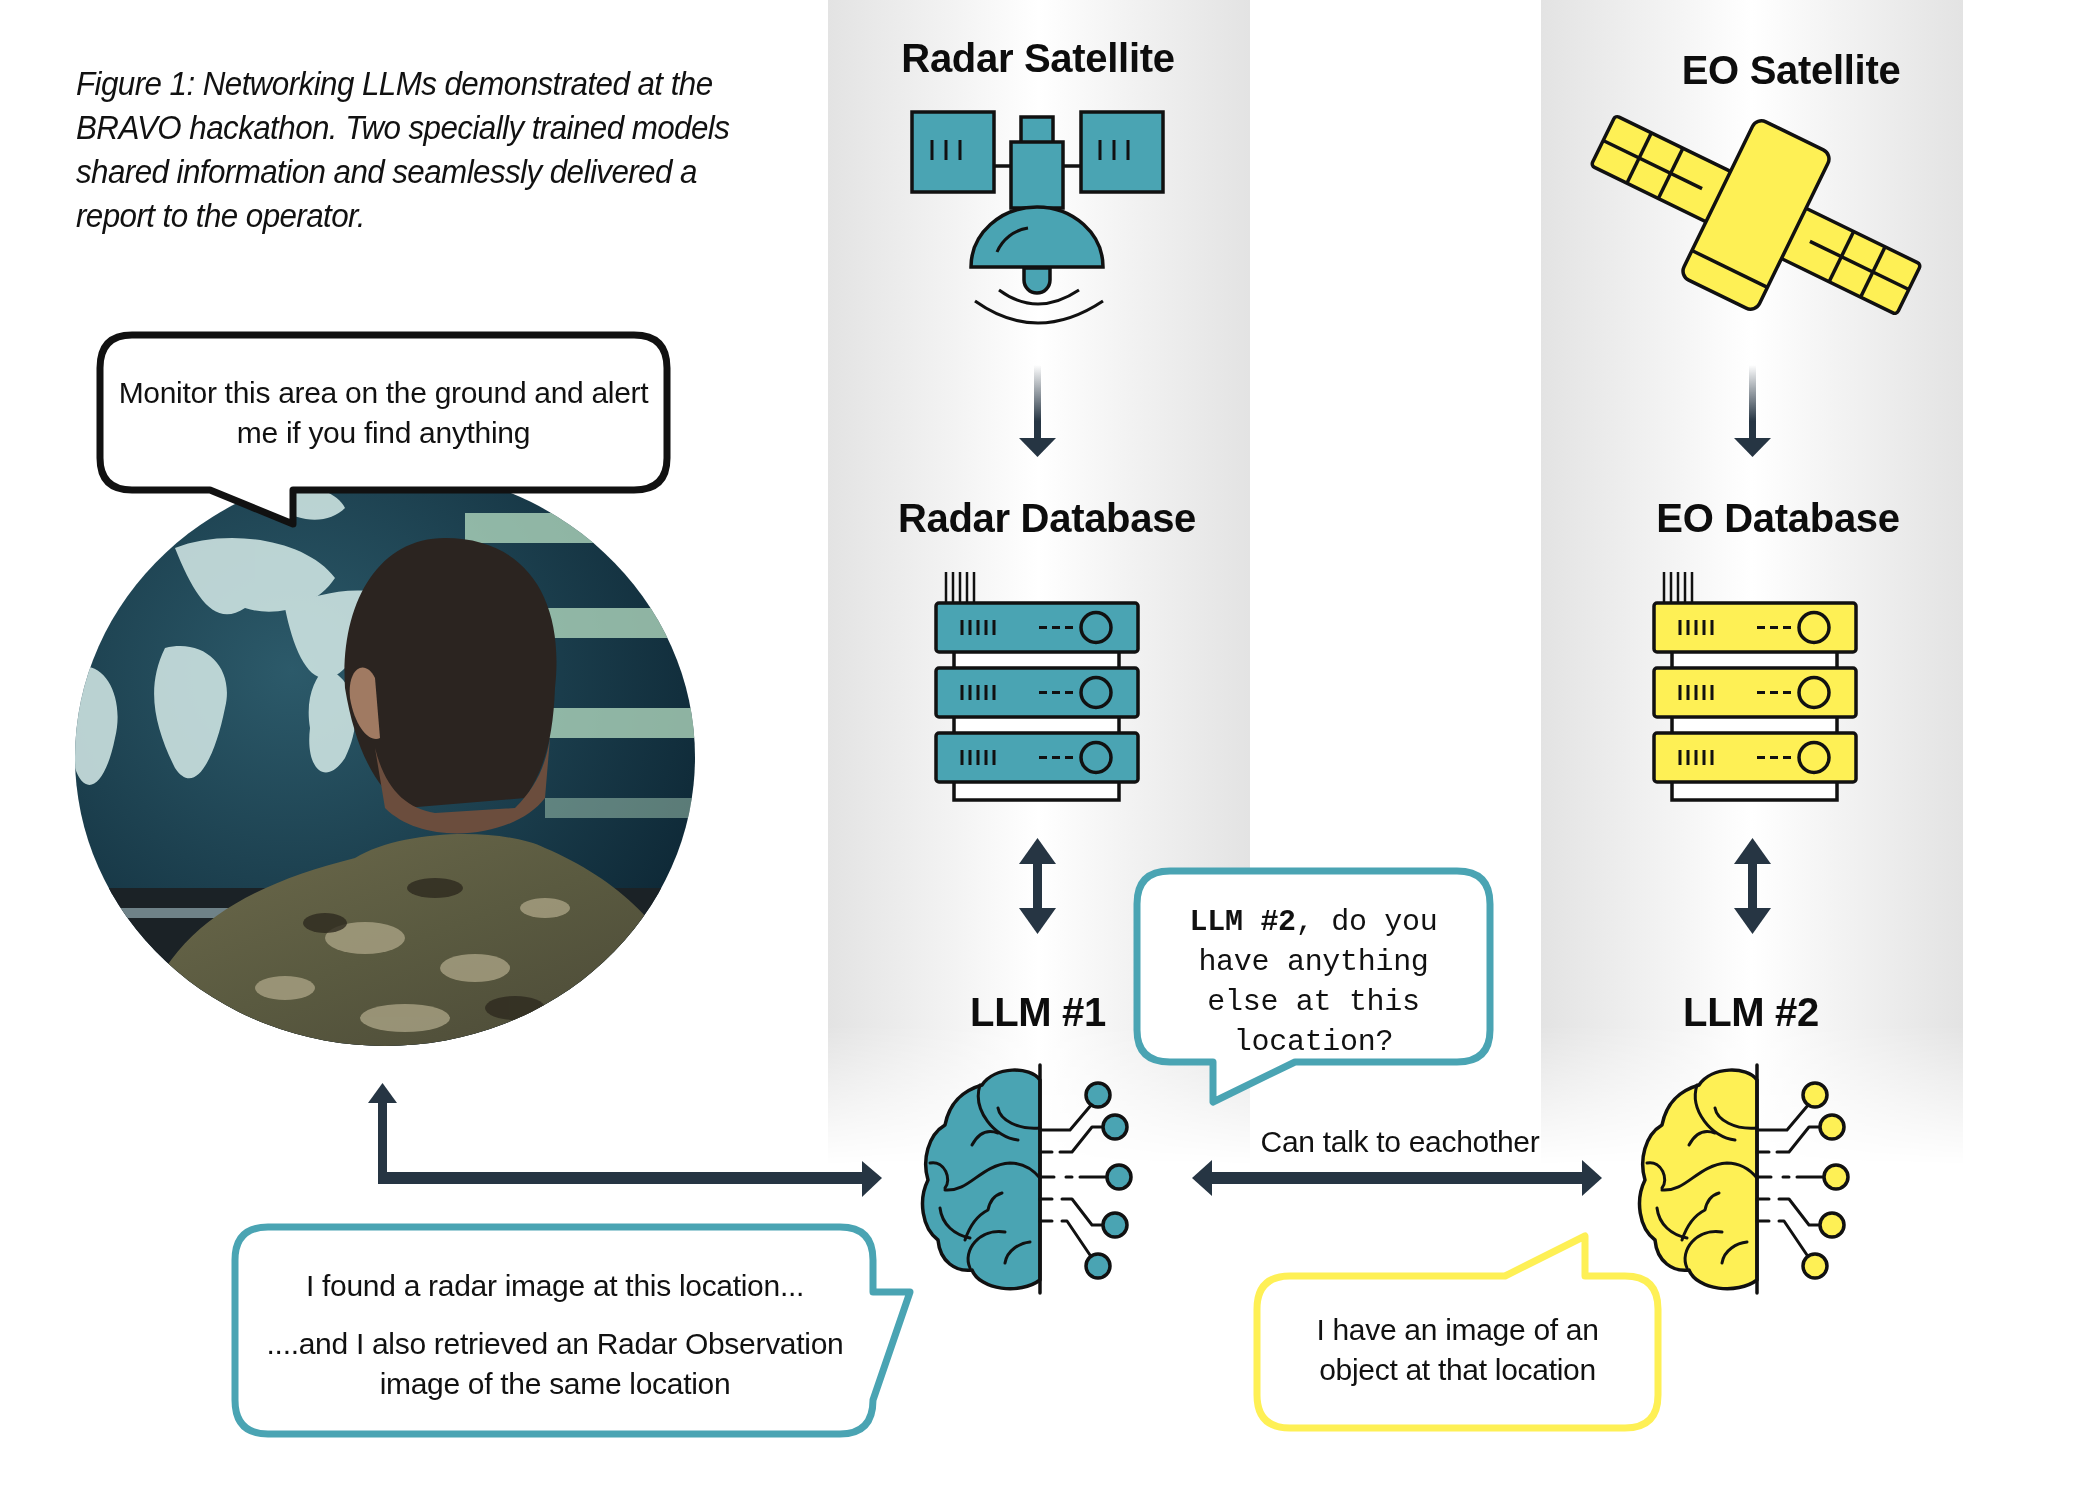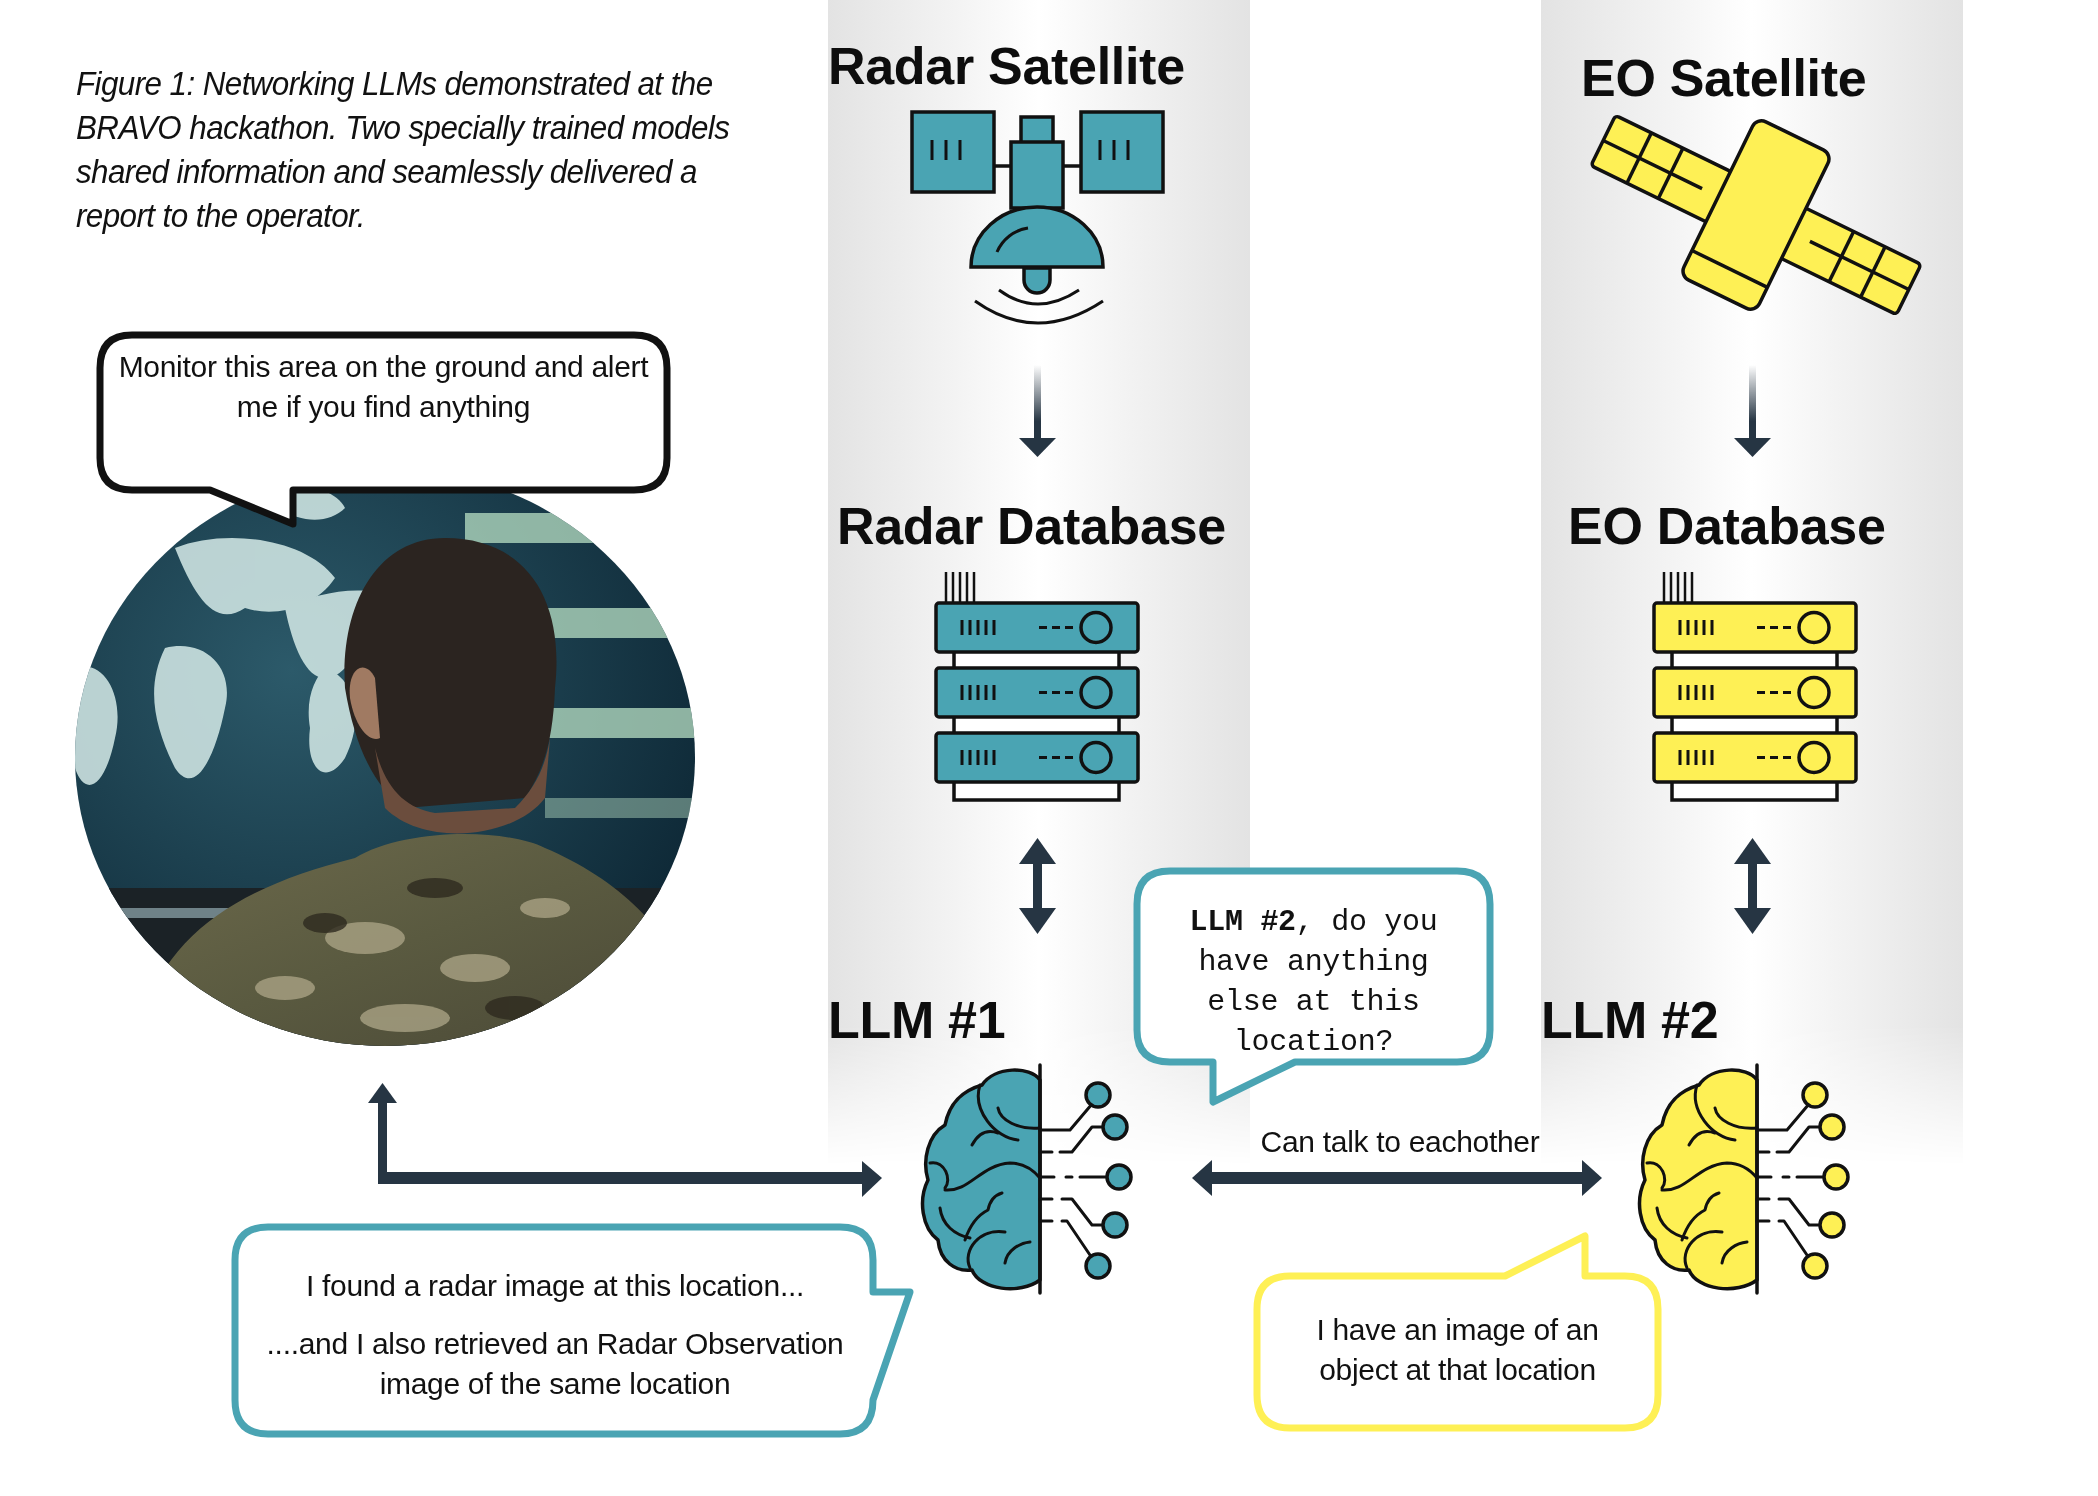--- a/index.html
+++ b/index.html
@@ -7,21 +7,21 @@
          font-family: "Liberation Sans", "DejaVu Sans", sans-serif; color: #111; }
   .col { position: absolute; top: 0; height: 1165px;
          background: linear-gradient(to right, #e3e3e3 0%, #f3f3f3 30%, #ffffff 50%, #f3f3f3 70%, #e3e3e3 100%);
          -webkit-mask-image: linear-gradient(to bottom, #000 88%, rgba(0,0,0,0) 100%);
          mask-image: linear-gradient(to bottom, #000 88%, rgba(0,0,0,0) 100%); }
   #col-radar { left: 828px; width: 422px; }
   #col-eo { left: 1541px; width: 422px; }
   .caption { position: absolute; left: 76px; top: 62px; width: 720px;
              font-family: "Liberation Sans", sans-serif; font-style: italic;
              font-size: 33px; line-height: 44px; letter-spacing: -0.6px; transform: scaleX(0.95); transform-origin: left top; color: #111; }
-  .title { position: absolute; font-weight: bold; font-size: 52px; text-align: left;
+  .title { position: absolute; font-weight: bold; font-size: 40px; text-align: center;
            width: 420px; letter-spacing: -0.3px; color: #0d0d0d; }
   svg.overlay { position: absolute; left: 0; top: 0; }
   .bubble-text { position: absolute; text-align: center; font-size: 30px; line-height: 40px;
                  color: #111; letter-spacing: -0.3px; }
   .bubble-text b { font-weight: bold; }
   .photo { position: absolute; left: 75px; top: 468px; width: 620px; height: 578px; border-radius: 50%;
            overflow: hidden; }
 </style>
 </head>
 <body>
@@ -284,21 +284,21 @@
     <polygon points="862,1161 862,1197 882,1178"></polygon>
   </g>
 
   <g fill="#263543">
     <rect x="1208" y="1172" width="378" height="12"></rect>
     <polygon points="1212,1160 1212,1196 1192,1178"></polygon>
     <polygon points="1582,1160 1582,1196 1602,1178"></polygon>
   </g>
 </svg>
 
-<div class="bubble-text" style="left:100px; top:347px; width:567px;text-align:center;">Monitor this area on the ground and alert me if you find anything</div>
+<div class="bubble-text" style="left:100px; top:373px; width:567px;text-align:center;">Monitor this area on the ground and alert me if you find anything</div>
 
 <div class="bubble-text" style="left:1160px; top:902px; width:307px;font-family:Liberation Mono, monospace;"><b>LLM #2</b><span>, do you have anything else at this location?</span></div>
 
 <div class="bubble-text" style="left:245px; top:1266px; width:620px;">I found a radar image at this location...</div>
 <div class="bubble-text" style="left:255px; top:1324px; width:600px;">....and I also retrieved an Radar Observation image of the same location</div>
 
 <div class="bubble-text" style="left:1290px; top:1310px; width:335px;">I have an image of an object at that location</div>
 
 <div class="bubble-text" style="left:1230px; top:1122px; width:340px;">Can talk to eachother</div>
 

